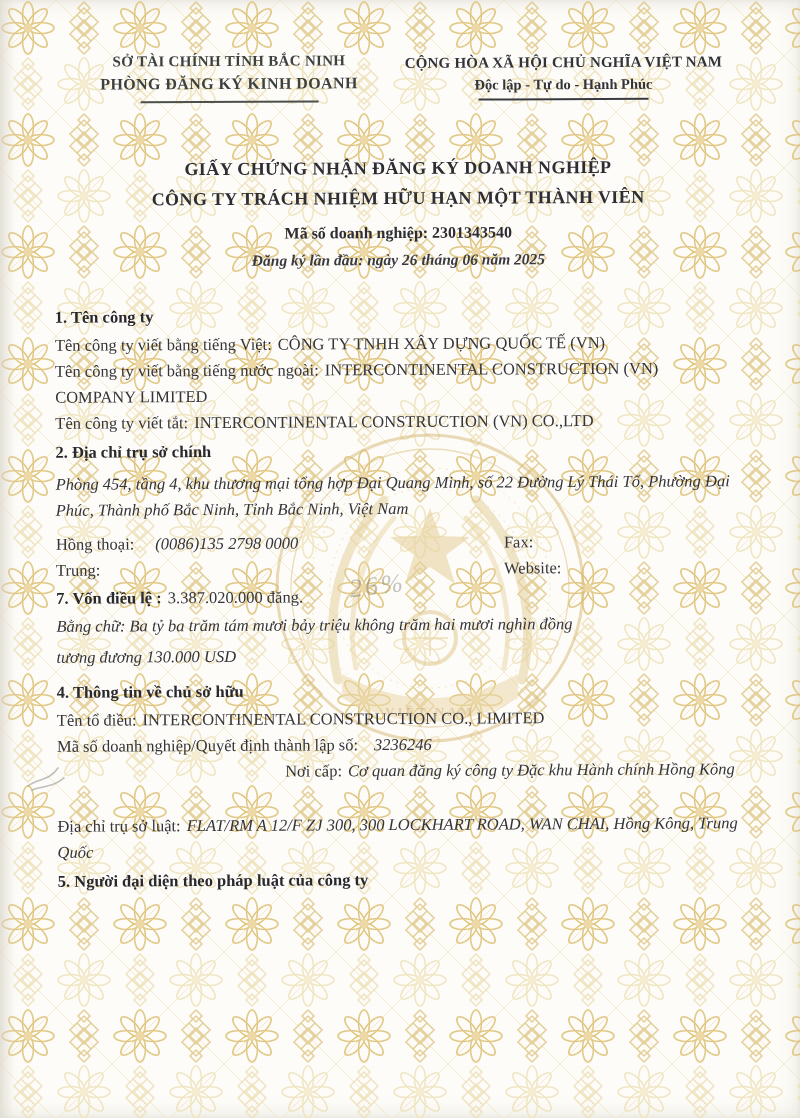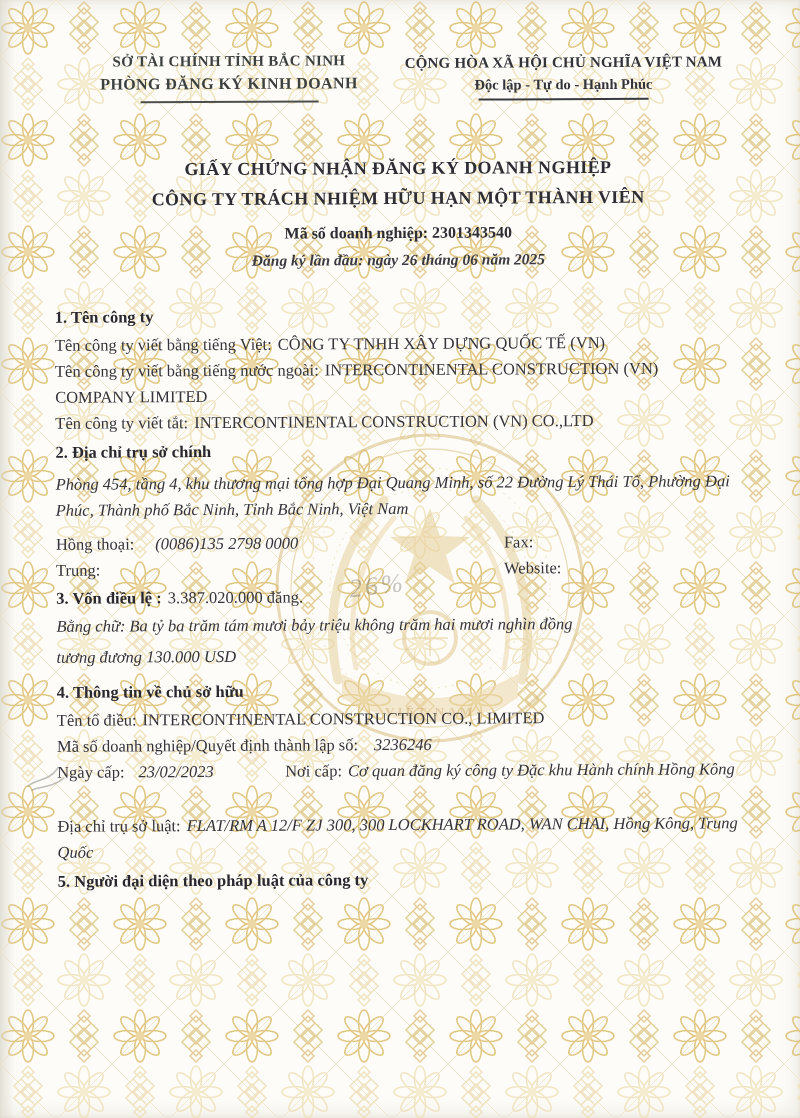--- a/index.html
+++ b/index.html
@@ -147,29 +147,28 @@
       <h3 class="heading mb2">1. Tên công ty</h3>
       <p><span class="lbl">Tên công ty viết bằng tiếng Việt:</span><span>CÔNG TY TNHH XÂY DỰNG QUỐC TẾ (VN)</span></p>
       <p class="w662"><span class="lbl">Tên công ty viết bằng tiếng nước ngoài:</span><span>INTERCONTINENTAL CONSTRUCTION (VN) COMPANY LIMITED</span></p>
       <p><span class="lbl">Tên công ty viết tắt:</span><span>INTERCONTINENTAL CONSTRUCTION (VN) CO.,LTD</span></p>
 
       <h3 class="heading mt3 mb6">2. Địa chỉ trụ sở chính</h3>
       <p class="it w688 mb8">Phòng 454, tầng 4, khu thương mại tổng hợp Đại Quang Minh, số 22 Đường Lý Thái Tổ, Phường Đại Phúc, Thành phố Bắc Ninh, Tỉnh Bắc Ninh, Việt Nam</p>
       <p class="row2col"><span>Hồng thoại:</span><span class="it phone-val">(0086)135 2798 0000</span><span class="col2">Fax:</span></p>
       <p class="row2col"><span>Trung:</span><span class="col2">Website:</span></p>
 
-      <p class="mt2"><span class="heading lbl">3. Vốn điều lệ :</span><span>3.387.020.000 đăng.</span></p>
+      <p class="mt2"><span class="heading lbl">7. Vốn điều lệ :</span><span>3.387.020.000 đăng.</span></p>
       <p class="it mt2">Bằng chữ: Ba tỷ ba trăm tám mươi bảy triệu không trăm hai mươi nghìn đồng</p>
       <p class="it mt5 mb6">tương đương 130.000 USD</p>
 
       <h3 class="heading mt9 mb2">4. Thông tin về chủ sở hữu</h3>
       <p><span class="lbl">Tên tổ điều:</span><span>INTERCONTINENTAL CONSTRUCTION CO., LIMITED</span></p>
       <p><span>Mã số doanh nghiệp/Quyết định thành lập số:</span><span class="it regno-val">3236246</span></p>
       <p class="dateplace">
-        <span class="datepart"><span>Ngày cấp:</span><span class="it date-val">23/02/2023</span></span>
         <span class="placepart" style="display:block"><span class="lbl">Nơi cấp:</span><span class="it">Cơ quan đăng ký công ty Đặc khu Hành chính Hồng Kông</span></span>
       </p>
       <p class="w692 mt2"><span class="lbl">Địa chỉ trụ sở luật:</span><span class="it">FLAT/RM A 12/F ZJ 300, 300 LOCKHART ROAD, WAN CHAI, Hồng Kông, Trung Quốc</span></p>
 
       <h3 class="heading mt3">5. Người đại diện theo pháp luật của công ty</h3>
     </div>
   </div>
 </div>
 
 </body></html>

